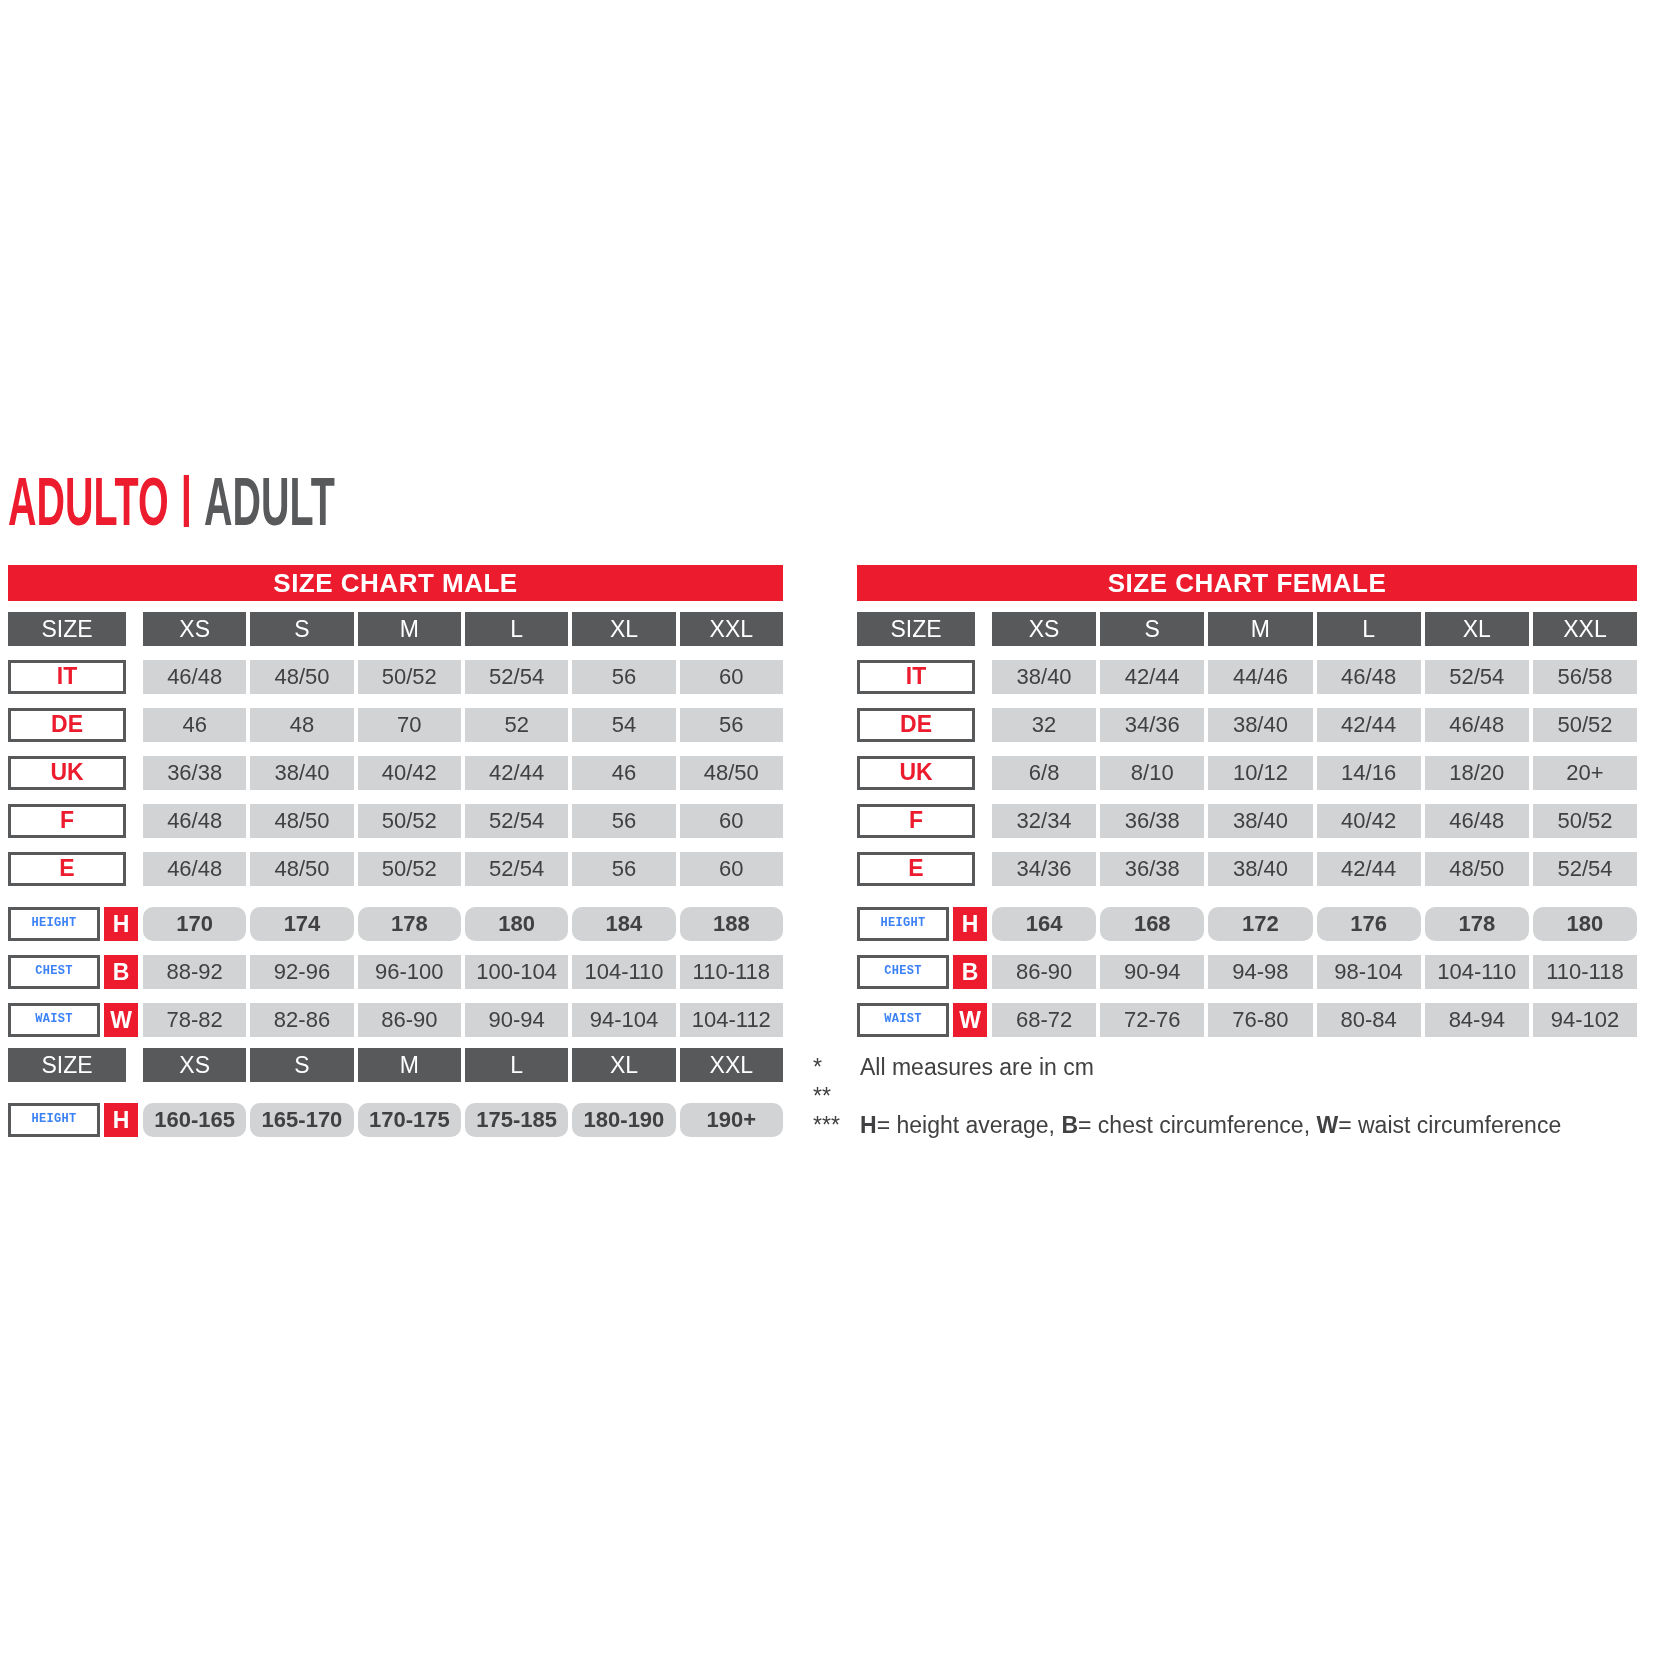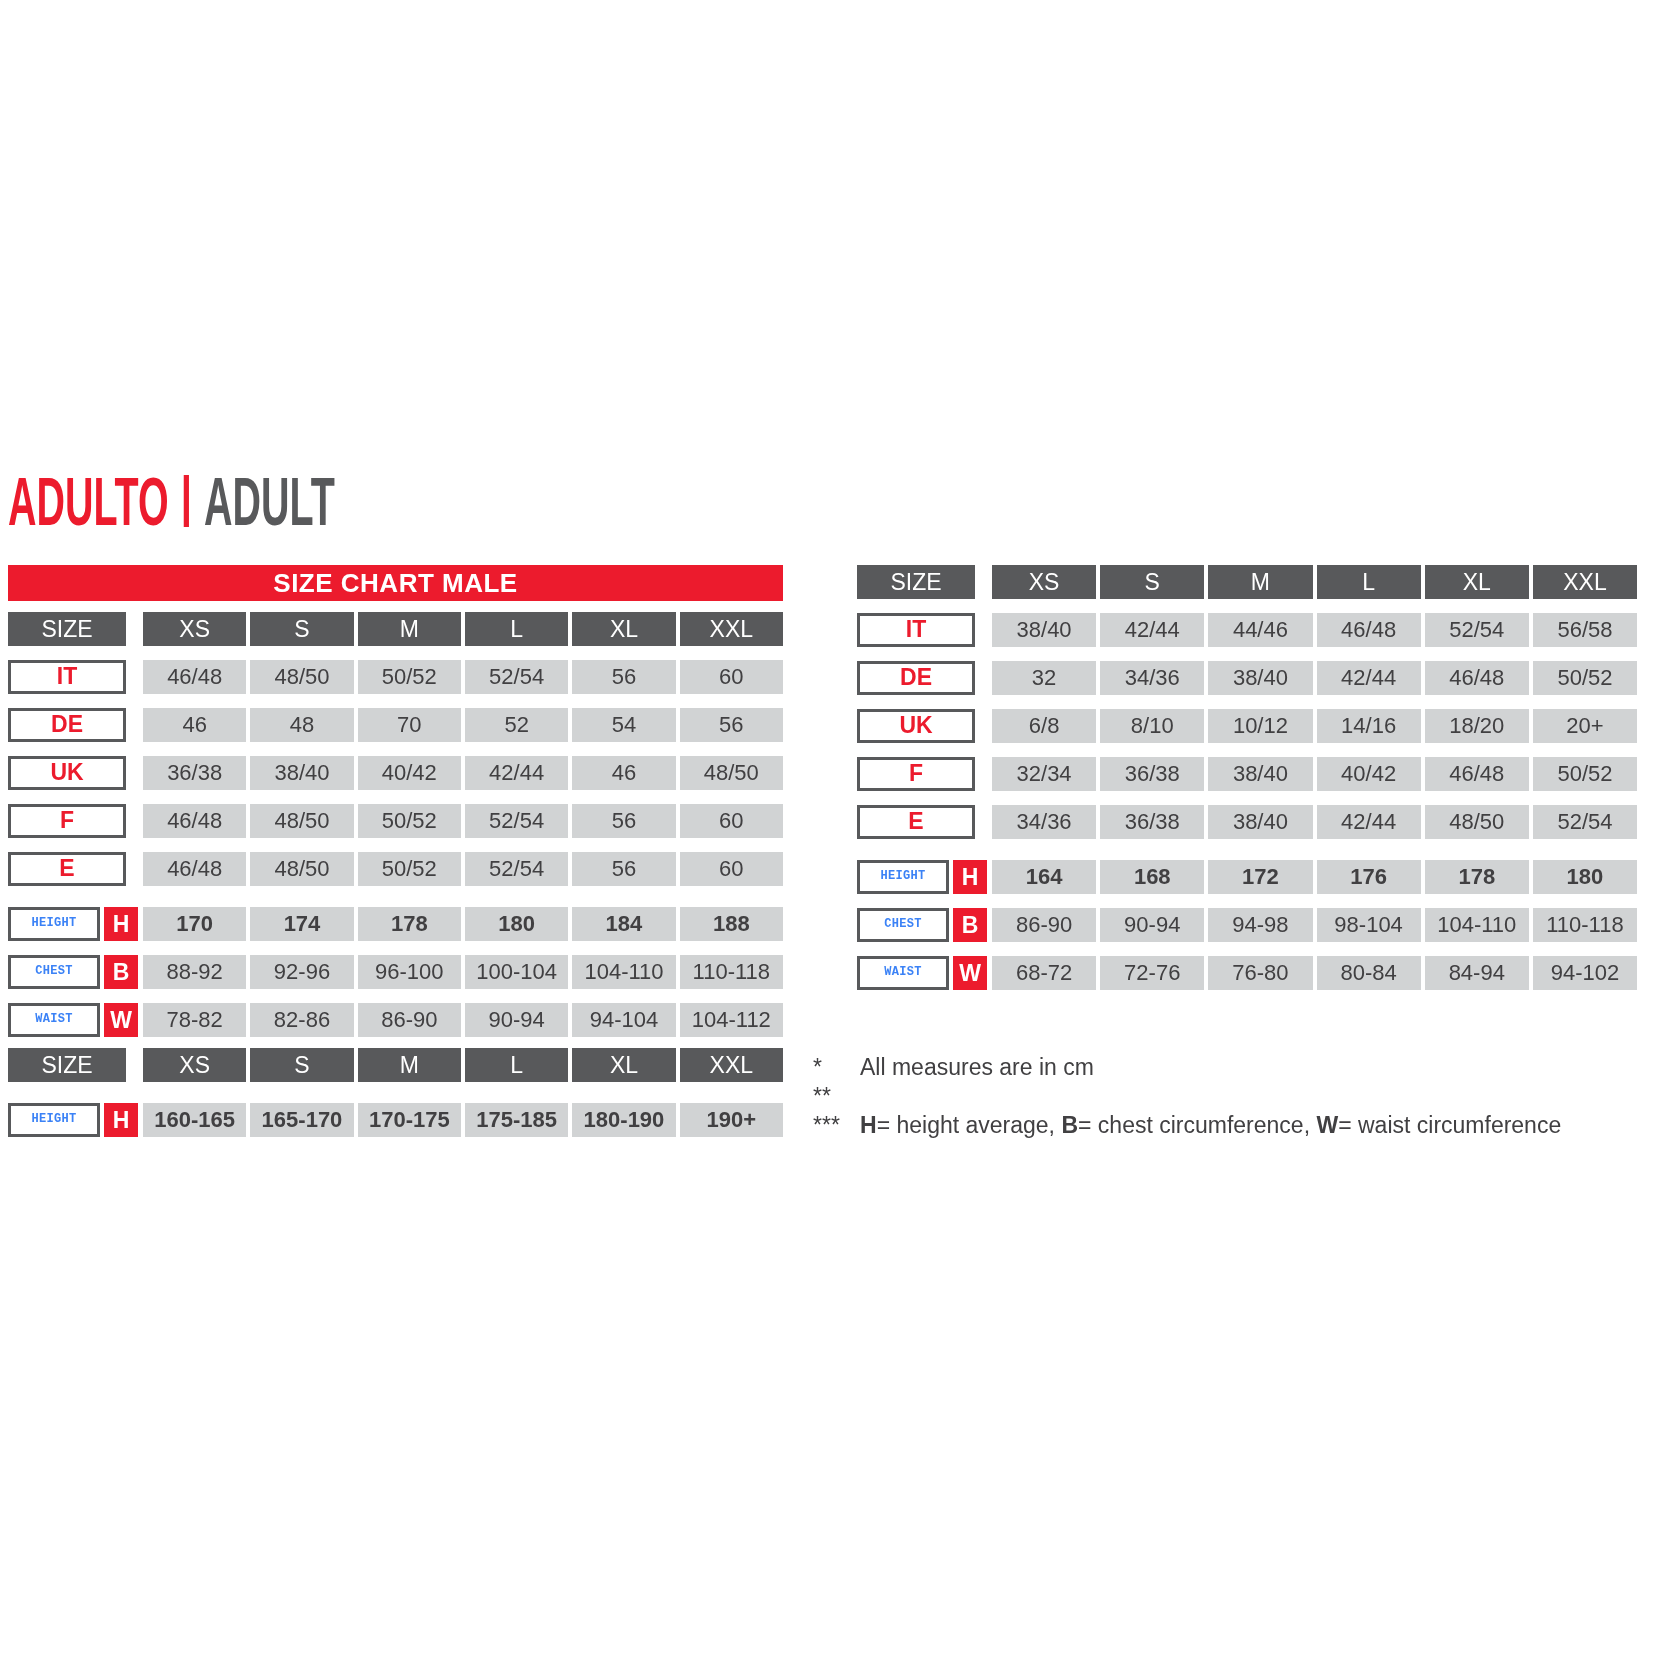--- a/index.html
+++ b/index.html
@@ -34,21 +34,21 @@
     font-size:26px;font-weight:bold;text-align:center;letter-spacing:.5px;
     margin-bottom:11px;
   }
   .trow{display:flex;height:34px;margin-bottom:14px;}
   .spacer{height:7px;}
   .c{margin-right:4px;text-align:center;}
   .c:last-child{margin-right:0;}
   .flex1{flex:1 1 0;min-width:0;}
   .head{background:var(--dark);color:#fff;font-size:23px;line-height:34px;font-weight:normal;}
   .dcell{background:var(--light);color:var(--txt);font-size:22px;line-height:34px;}
-  .b{font-weight:bold;}
+  .b{font-weight:bold;border-radius:10px;}
   .lblwide{flex:0 0 118px;margin-right:17px;}
   .sizelbl{
     flex:0 0 118px;margin-right:17px;border:3px solid var(--dark);
     background:#fff;color:var(--red);font-weight:bold;font-size:23px;line-height:27px;
   }
   .mlabel{
     flex:0 0 92px;margin-right:4px;border:3px solid var(--dark);
     background:#fff;color:#3b82f6;font-weight:bold;font-size:12px;line-height:27px;
     letter-spacing:.3px;
     font-family:Liberation Mono, monospace;
@@ -154,20 +154,21 @@
       <div class="c keybox">W</div>
       <div class="c dcell flex1">78-82</div>
       <div class="c dcell flex1">82-86</div>
       <div class="c dcell flex1">86-90</div>
       <div class="c dcell flex1">90-94</div>
       <div class="c dcell flex1">94-104</div>
       <div class="c dcell flex1">104-112</div>
     </div>
   </div>
 <div class="tbl" id="tbl-female">
+    <div class="banner">SIZE CHART FEMALE</div>
     <div class="trow">
       <div class="c head lblwide">SIZE</div>
       <div class="c head flex1">XS</div>
       <div class="c head flex1">S</div>
       <div class="c head flex1">M</div>
       <div class="c head flex1">L</div>
       <div class="c head flex1">XL</div>
       <div class="c head flex1">XXL</div>
     </div>
     <div class="trow">

